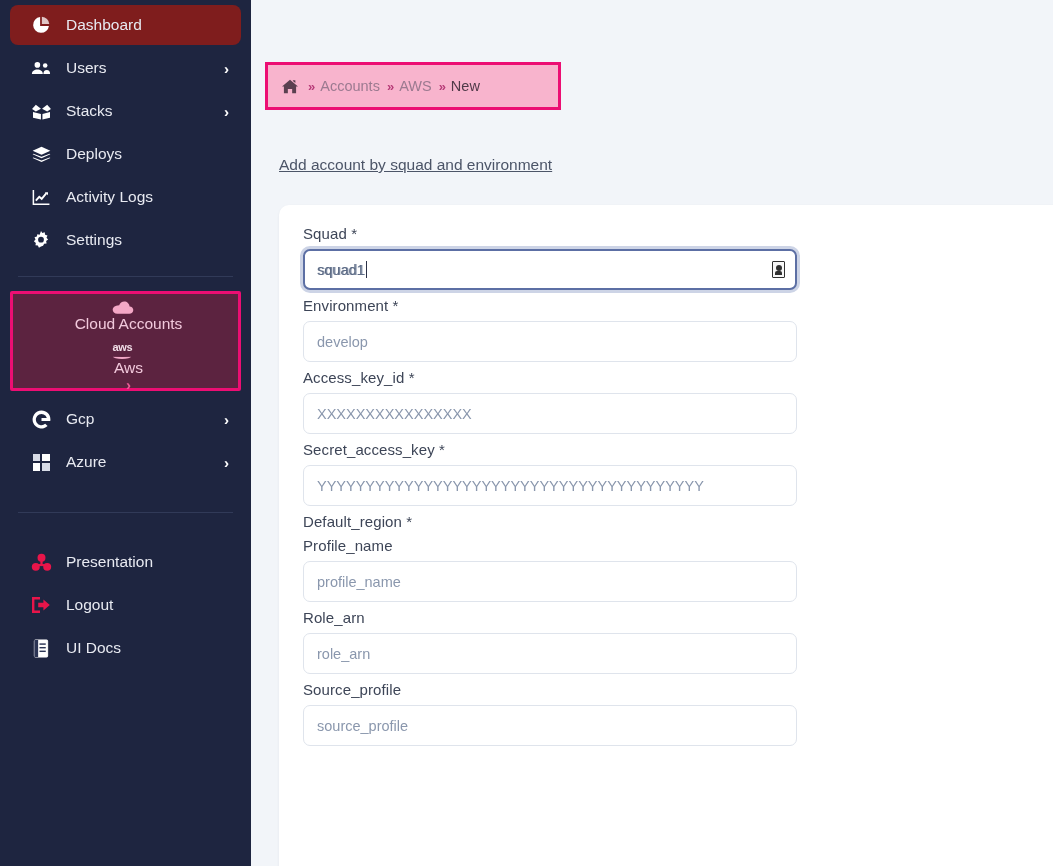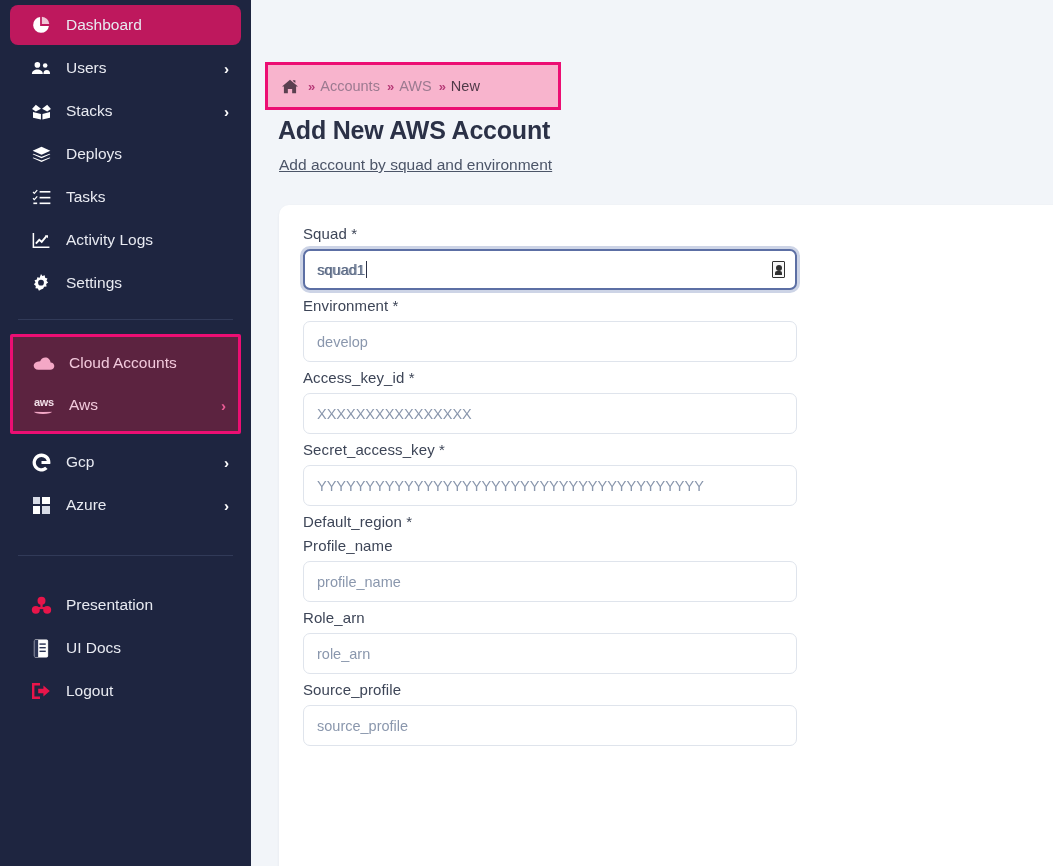--- a/index.html
+++ b/index.html
@@ -27,21 +27,21 @@
     align-items: center;
     height: 40px;
     margin: 3px 10px;
     padding: 0 12px 0 18px;
     border-radius: 8px;
     color: #e8eaf1;
     font-size: 15.5px;
     cursor: pointer;
     position: relative;
   }
-  .nav-item.active { background: #be185d; }
+  .nav-item.active { background: #7f1d1d; }
   .nav-ico {
     width: 26px; min-width: 26px;
     display: flex; align-items: center; justify-content: center;
     margin-right: 12px;
     color: #ffffff;
   }
   .nav-label { flex: 1; white-space: nowrap; }
   .chev {
     color: #ffffff;
     font-size: 15px;
@@ -57,21 +57,21 @@
 
   
   .cloud-group {
     position: relative;
     margin: 0 10px;
     border: 3px solid #ec0e73;
     background: #5c2340;
     border-radius: 2px;
     padding: 4px 0 4px 0;
   }
-  .cloud-group .nav-item { margin: 2px 0; color: #f2c9dc; }
+  .cloud-group .nav-item { margin: 2px 0; color: #f2c9dc; flex-direction: column; }
   .cloud-group .nav-item .nav-ico { color: #f4a8c6; }
   .cloud-group .nav-item .chev { color: #ec5c96; }
 
   .cloud-ico svg { display: block; }
   .aws-word {
     font-family: "Liberation Sans", sans-serif;
     font-size: 11px;
     font-weight: bold;
     color: #f2dfe8;
     letter-spacing: -0.3px;
@@ -253,33 +253,20 @@
       <span class="nav-ico">
         <svg width="19" height="17" viewBox="0 0 20 18">
             <path fill="#fff" d="M10 0.8L19.4 5 10 9.2 0.6 5z"></path>
             <path fill="#fff" d="M1.4 8.3l-0.8.4L10 13l9.4-4.3-0.8-.4L10 11.4z"></path>
             <path fill="#fff" d="M1.4 12.2l-0.8.4L10 17l9.4-4.4-0.8-.4L10 15.3z"></path>
           </svg>
       </span>
       <span class="nav-label">Deploys</span>
     </div>
 
-    <div class="nav-item">
-      <span class="nav-ico">
-        <svg width="19" height="17" viewBox="0 0 20 18">
-            <path fill="#fff" d="M0.6 3.6l1.8 2L6 1.6l-1-.9-2.6 2.9-1-1z"></path>
-            <path fill="#fff" d="M0.6 10.2l1.8 2L6 8.2l-1-.9-2.6 2.9-1-1z"></path>
-            <rect x="8" y="2.1" width="11.4" height="1.7" fill="#fff"></rect>
-            <rect x="8" y="8.3" width="11.4" height="1.7" fill="#fff"></rect>
-            <rect x="8" y="14.3" width="11.4" height="1.7" fill="#fff"></rect>
-            <rect x="1.4" y="14.3" width="4" height="1.7" fill="#fff"></rect>
-          </svg>
-      </span>
-      <span class="nav-label">Tasks</span>
-    </div>
 
     <div class="nav-item">
       <span class="nav-ico">
         <svg width="19" height="17" viewBox="0 0 20 18">
             <path fill="none" stroke="#fff" stroke-width="1.6" d="M1.4 1v15.2h17"></path>
             <path fill="none" stroke="#fff" stroke-width="2" d="M4 12.2l3.6-4 2.6 2.2 5-6"></path>
             <path fill="#fff" d="M13.6 3.4h3.3v3.3z"></path>
           </svg>
       </span>
       <span class="nav-label">Activity Logs</span>
@@ -348,40 +335,40 @@
             <circle cx="5" cy="14.6" r="4.2" fill="#e8154a"></circle>
             <circle cx="17" cy="14.6" r="4.2" fill="#e8154a"></circle>
             <rect x="9.8" y="7.6" width="2.4" height="5" fill="#e8154a"></rect>
             <rect x="6" y="11.6" width="10" height="2.2" fill="#e8154a"></rect>
           </svg>
       </span>
       <span class="nav-label">Presentation</span>
     </div>
 
     <div class="nav-item">
+      <span class="nav-ico red-ico">
+        <svg width="20" height="18" viewBox="0 0 20 18">
+            <path fill="#e8154a" d="M1 1h8v2.4H3.4v11.2H9V17H1z"></path>
+            <path fill="#e8154a" d="M12.4 3.6L18.8 9l-6.4 5.4v-3.2H7.2V6.8h5.2z"></path>
+          </svg>
+      </span>
+      <span class="nav-label">Logout</span>
+    </div>
+
+    <div class="nav-item">
       <span class="nav-ico">
         <svg width="16" height="19" viewBox="0 0 16 20">
             <rect x="1" y="1" width="14" height="18" rx="1" fill="#fff" stroke="#fff"></rect>
             <rect x="1" y="1" width="4" height="18" fill="#2b3454"></rect>
             <rect x="6.4" y="4.6" width="6.6" height="1.5" fill="#2b3454"></rect>
             <rect x="6.4" y="8.4" width="6.6" height="1.5" fill="#2b3454"></rect>
             <rect x="6.4" y="12.2" width="6.6" height="1.5" fill="#2b3454"></rect>
           </svg>
       </span>
       <span class="nav-label">UI Docs</span>
-    </div>
-
-    <div class="nav-item">
-      <span class="nav-ico red-ico">
-        <svg width="20" height="18" viewBox="0 0 20 18">
-            <path fill="#e8154a" d="M1 1h8v2.4H3.4v11.2H9V17H1z"></path>
-            <path fill="#e8154a" d="M12.4 3.6L18.8 9l-6.4 5.4v-3.2H7.2V6.8h5.2z"></path>
-          </svg>
-      </span>
-      <span class="nav-label">Logout</span>
     </div>
   </nav>
 
   <main class="main">
 
     <div class="crumb-wrap">
       <div class="crumb">
         <span class="home">
           <svg width="16" height="15" viewBox="0 0 17 16">
               <path fill="#5a4050" d="M8.5.8L0 8h2v7.2h4.2v-4.5h4.6v4.5H15V8h2z"></path>
@@ -390,21 +377,20 @@
         </span>
         <span class="sep">»</span>
         <a href="#">Accounts</a>
         <span class="sep">»</span>
         <a href="#">AWS</a>
         <span class="sep">»</span>
         <span class="cur">New</span>
       </div>
     </div>
 
-    <h1 class="page-title">Add New AWS Account</h1>
     <div class="page-sub">Add account by squad and environment</div>
 
     <section class="card">
       <div class="form">
 
         <div class="field">
           <label>
             <span>Squad</span>
             <span class="req">*</span>
           </label>

